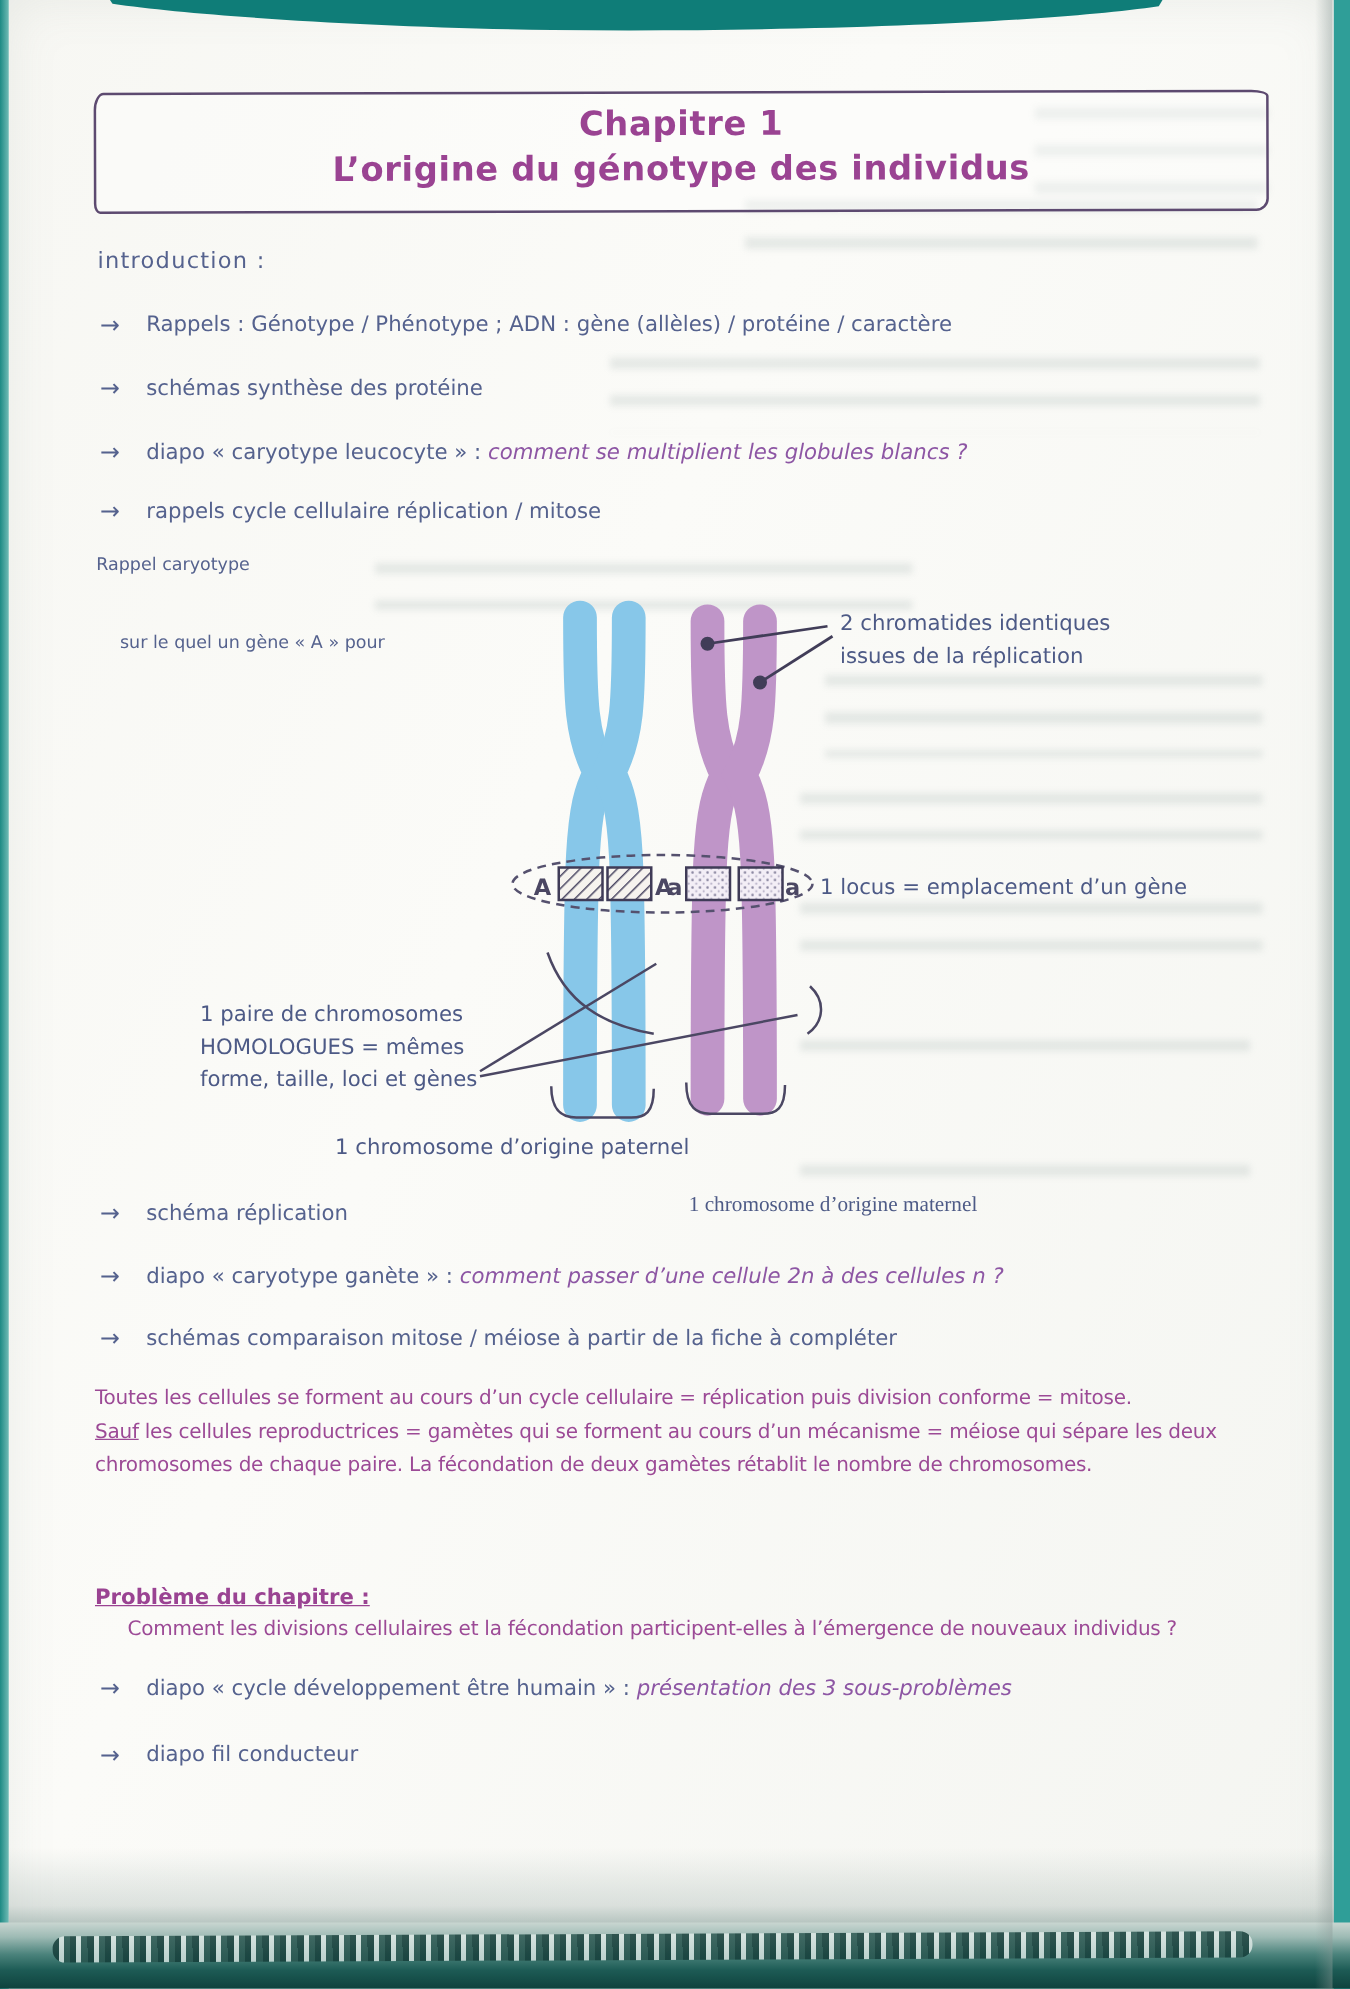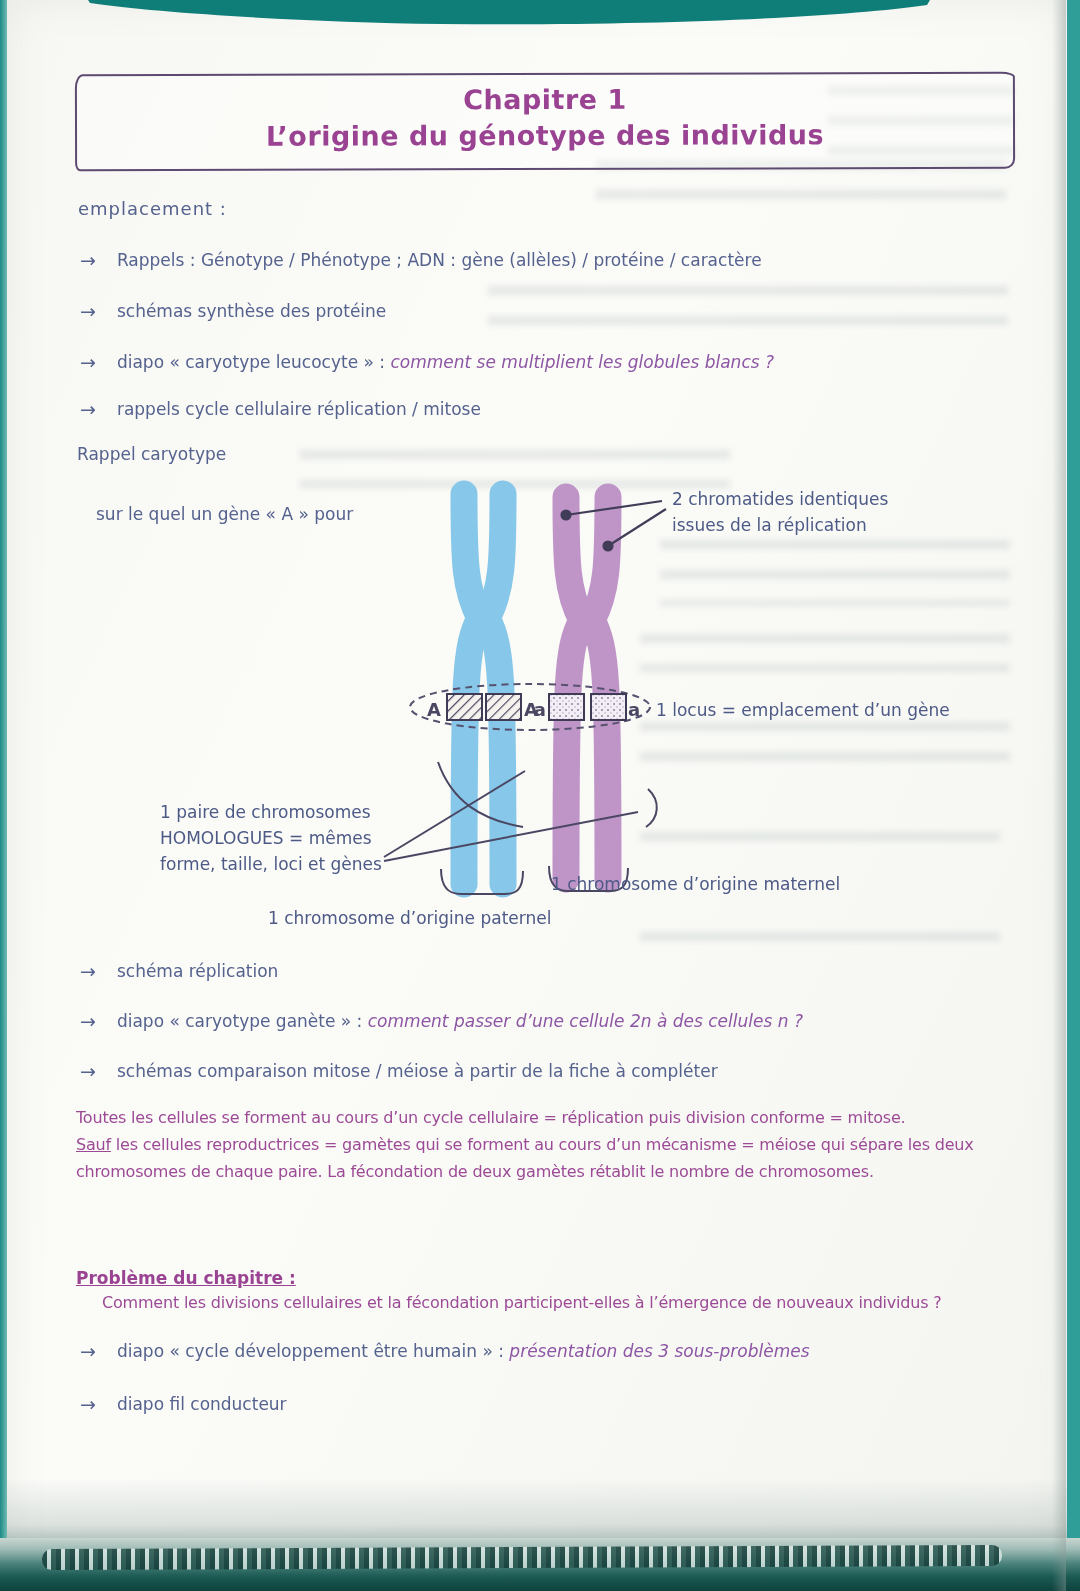--- a/index.html
+++ b/index.html
@@ -42,21 +42,21 @@
     border:2.5px solid #5d4a70;background:rgba(255,255,255,.35);
     border-radius:8px 14px 10px 5px / 14px 5px 10px 8px;
     transform:rotate(-.15deg);
   }
   .title-l1,.title-l2{
     position:absolute;left:0;width:100%;text-align:center;
     color:#9a4392;font-weight:bold;font-size:27px;letter-spacing:.5px;white-space:nowrap;
   }
   .title-l1{top:9px;}
   .title-l2{top:45px;}
-  .t{position:absolute;white-space:nowrap;color:#55628e;font-size:17px;}
+  .t{position:absolute;white-space:nowrap;color:#55628e;font-size:14px;}
   .heading{letter-spacing:1px;}
   .bullet{position:absolute;left:80px;white-space:nowrap;font-size:17px;color:#55628e;}
   .arrow{display:inline-block;margin-right:21px;color:#55628e;font-size:19px;vertical-align:-1px;}
   .bq{font-style:italic;color:#8d56a4;}
   .ex{line-height:26px;}
   .lbl{position:absolute;white-space:nowrap;color:#4d5a86;font-size:17px;line-height:26px;}
   .summary{
     position:absolute;left:76px;top:1104px;color:#9c4a96;font-size:16px;
     line-height:27px;white-space:nowrap;letter-spacing:-.2px;
   }
@@ -94,21 +94,21 @@
 <div class="ghost" style="left:640px;top:634px;width:370px;height:38px;"></div>
 <div class="ghost" style="left:640px;top:722px;width:370px;height:58px;"></div>
 <div class="ghost" style="left:640px;top:832px;width:360px;height:28px;"></div>
 <div class="ghost" style="left:640px;top:932px;width:360px;height:24px;"></div>
 
 <div class="title-box">
   <div class="title-l1">Chapitre 1</div>
   <div class="title-l2">L’origine du génotype des individus</div>
 </div>
 
-<div class="t heading" style="left:78px;top:198px;font-size:18px;">emplacement :</div>
+<div class="t heading" style="left:78px;top:198px;font-size:18px;">introduction :</div>
 
 <div class="bullet" style="top:249px;">
   <span class="arrow">→</span><span>Rappels : Génotype / Phénotype ; ADN : gène (allèles) / protéine / caractère</span><span class="bq"></span>
 </div>
 <div class="bullet" style="top:300px;">
   <span class="arrow">→</span><span>schémas synthèse des protéine</span><span class="bq"></span>
 </div>
 <div class="bullet" style="top:351px;">
   <span class="arrow">→</span><span>diapo « caryotype leucocyte » : </span><span class="bq">comment se multiplient les globules blancs ?</span>
 </div>
@@ -180,21 +180,21 @@
   <div>2 chromatides identiques</div>
   <div>issues de la réplication</div>
 </div>
 <div class="lbl" style="left:656px;top:697px;">1 locus = emplacement d’un gène</div>
 <div class="lbl" style="left:160px;top:799px;">
   <div>1 paire de chromosomes</div>
   <div>HOMOLOGUES = mêmes</div>
   <div>forme, taille, loci et gènes</div>
 </div>
 <div class="lbl" style="left:268px;top:905px;">1 chromosome d’origine paternel</div>
-<div class="lbl" style="left:551px;top:871px;">1 chromosome d’origine maternel</div>
+<div class="lbl" style="left:551px;top:951px;font-family:Liberation Serif, serif;">1 chromosome d’origine maternel</div>
 
 <div class="bullet" style="top:960px;">
   <span class="arrow">→</span><span>schéma réplication</span><span class="bq"></span>
 </div>
 <div class="bullet" style="top:1010px;">
   <span class="arrow">→</span><span>diapo « caryotype ganète » : </span><span class="bq">comment passer d’une cellule 2n à des cellules n ?</span>
 </div>
 <div class="bullet" style="top:1060px;">
   <span class="arrow">→</span><span>schémas comparaison mitose / méiose à partir de la fiche à compléter</span><span class="bq"></span>
 </div>

